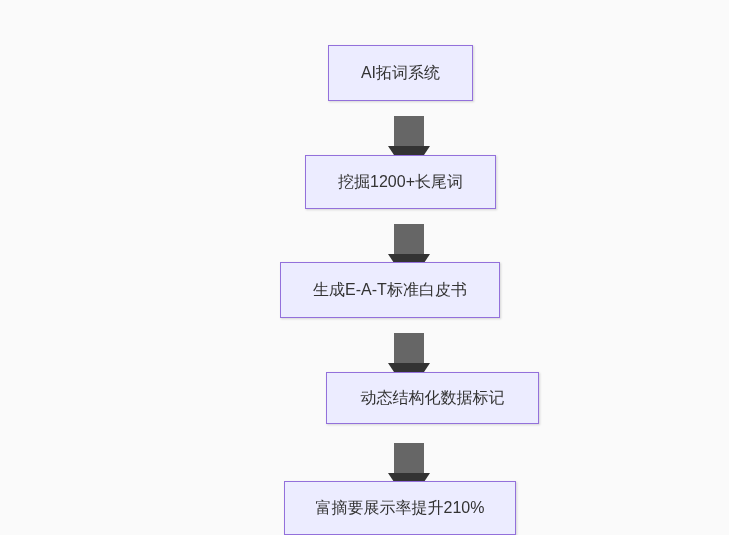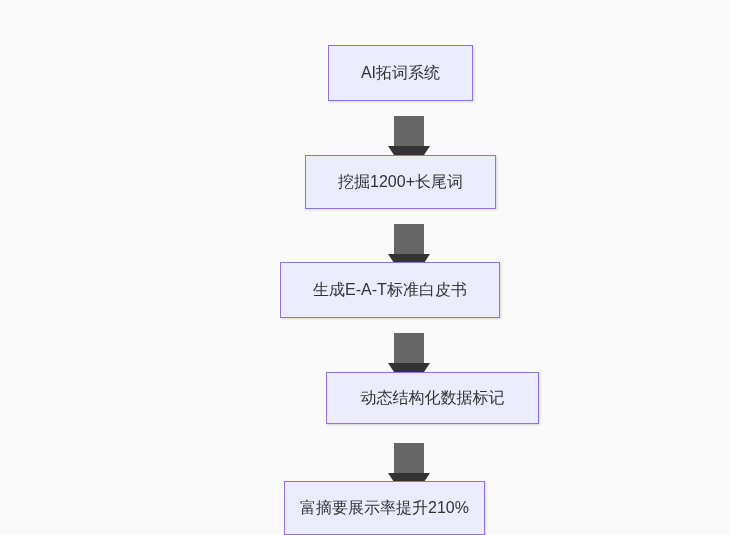--- a/index.html
+++ b/index.html
@@ -33,21 +33,21 @@
     box-shadow:1px 1px 2px rgba(100,100,100,0.25);
     color:var(--text);
     font-size:16px;
     text-align:center;
     white-space:nowrap;
   }
   .n1{left:298px;top:15px;width:145px;height:56px;}
   .n2{left:275px;top:125px;width:191px;height:54px;}
   .n3{left:250px;top:232px;width:220px;height:56px;}
   .n4{left:264px;top:342px;width:213px;height:52px;margin-left:32px;}
-  .n5{left:254px;top:451px;width:201px;height:54px;}
+  .n5{left:254px;top:451px;width:232px;height:54px;}
   .edge{
     position:absolute;
     left:364px;
     width:13px;
     display:flex;
     flex-direction:column;
     align-items:center;
   }
   .edge-line{
     width:2px;

